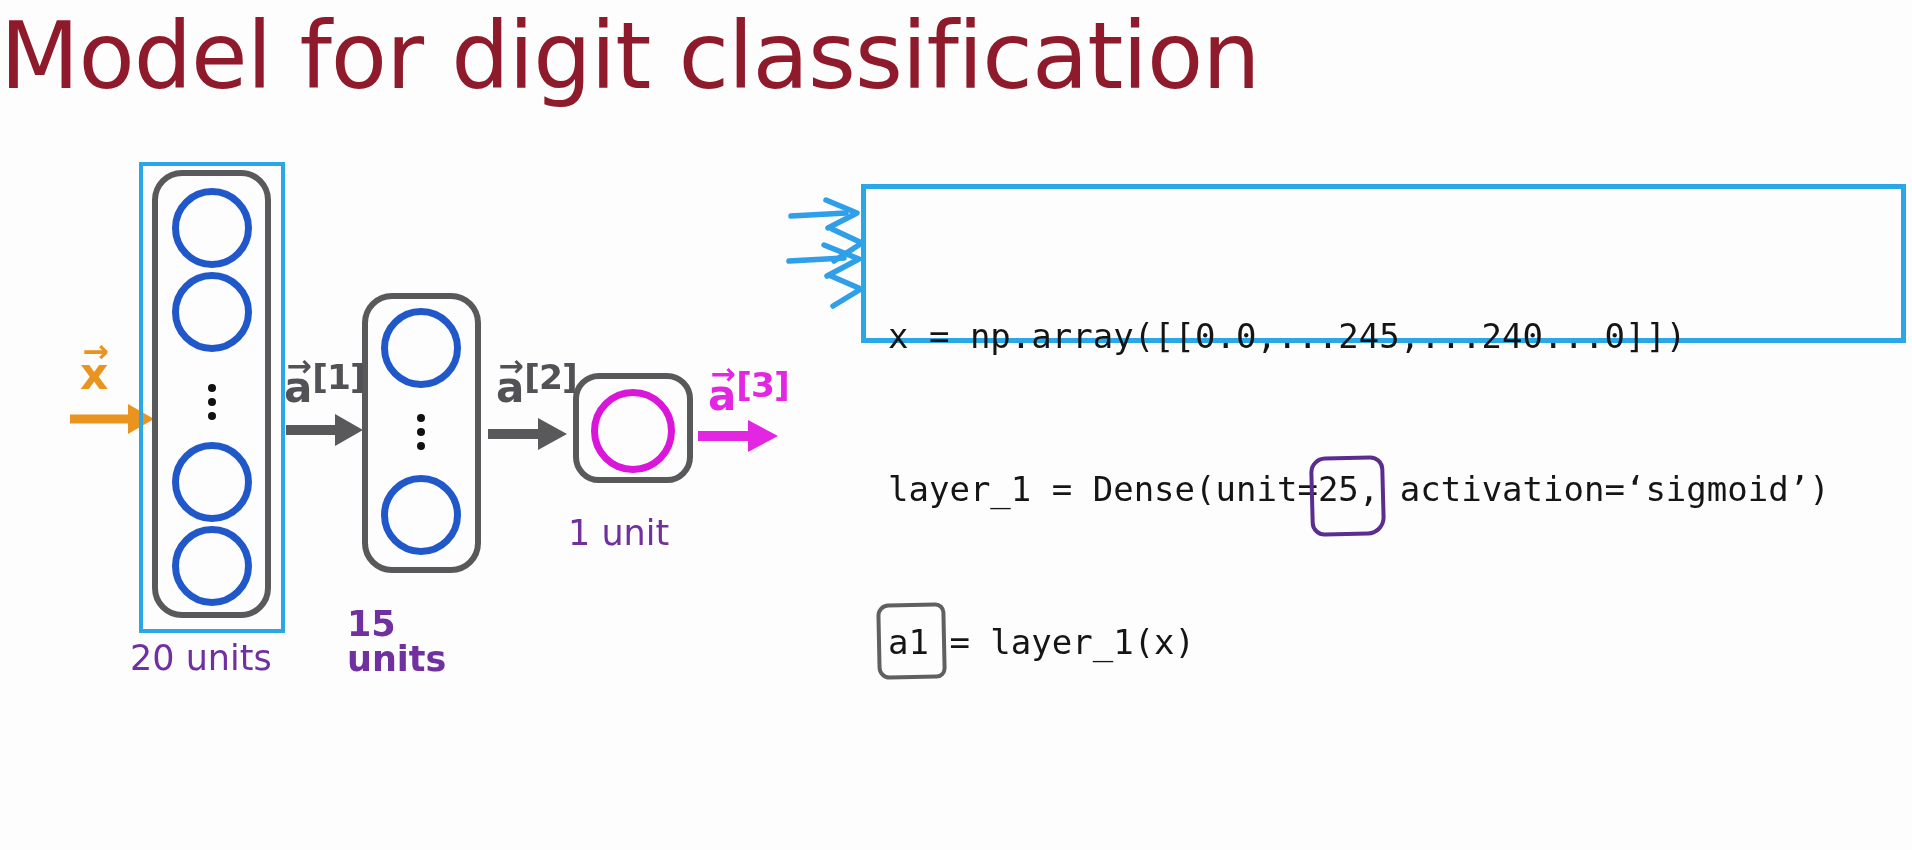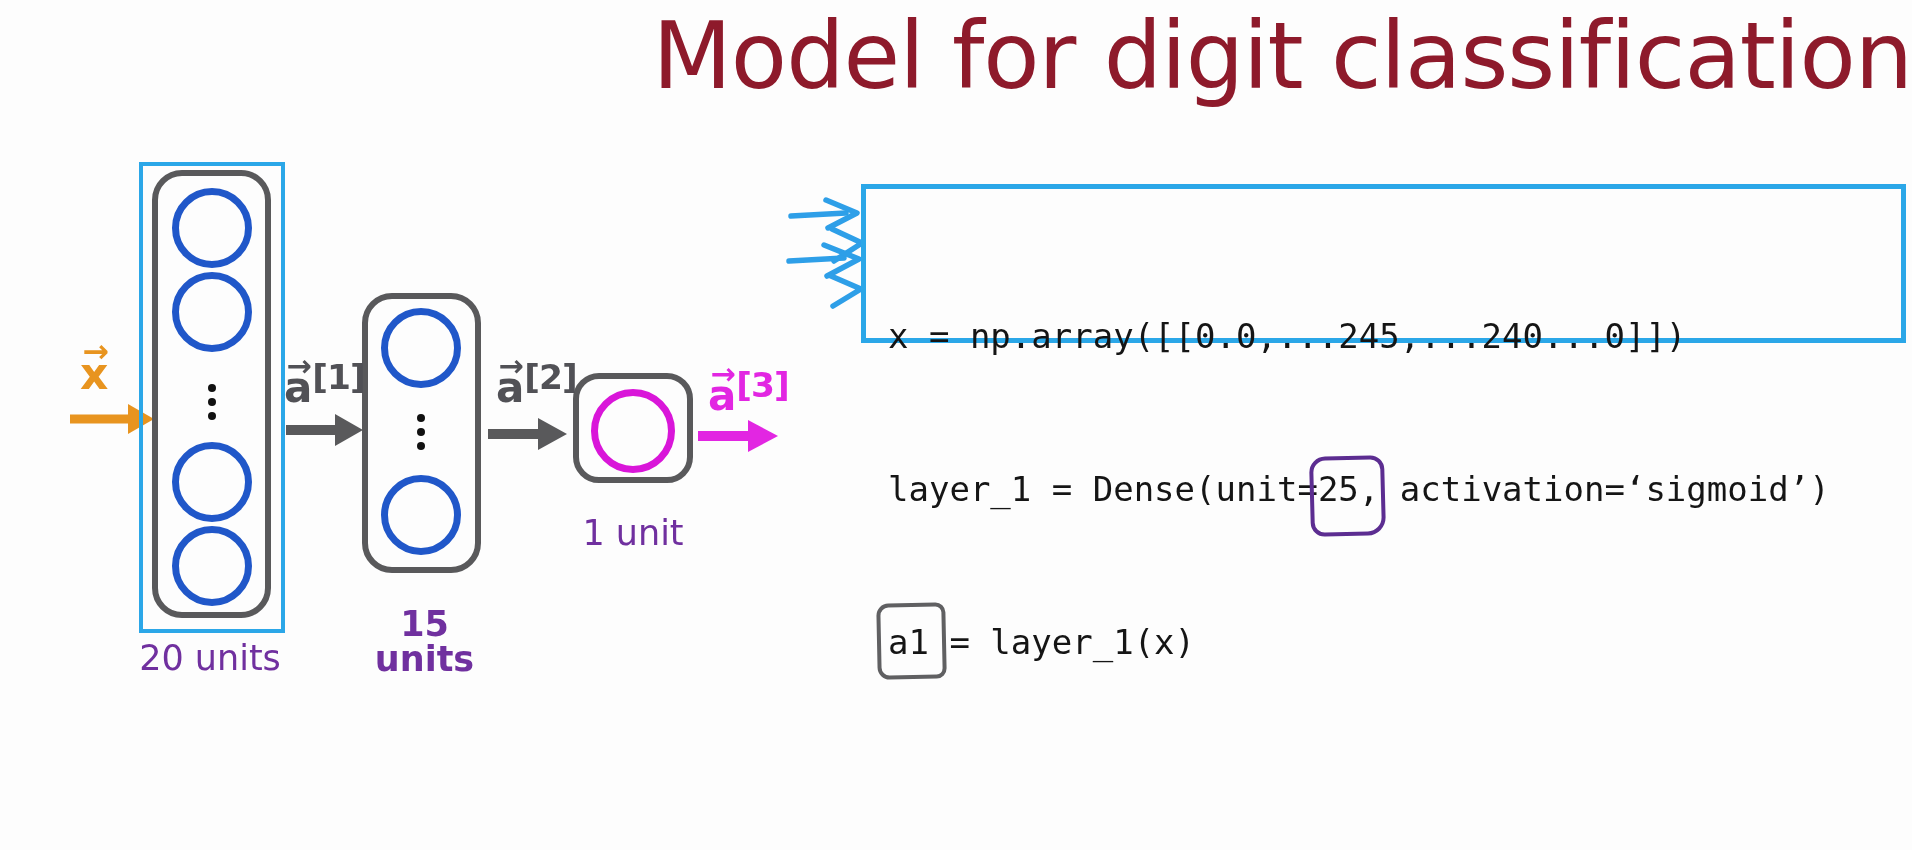--- a/index.html
+++ b/index.html
@@ -3,21 +3,21 @@
 <meta charset="utf-8">
 <style>
   html,body{margin:0;padding:0;background:#ffffff;}
   .stage{
     position:relative;width:1912px;height:850px;background:#fdfdfd;overflow:hidden;
     font-family:"DejaVu Sans","Liberation Sans",sans-serif;
   }
   
   .title{
     position:absolute;top:6px;left:0;width:100%;margin:0;
-    text-align:right;font-size:92px;font-weight:normal;line-height:1.1;
+    text-align:left;font-size:92px;font-weight:normal;line-height:1.1;
     color:#8e1a2b;letter-spacing:-1px;
   }
   
   .overlay{position:absolute;left:0;top:0;width:1912px;height:850px;pointer-events:none;}
   
   .sel-box{
     position:absolute;left:139px;top:162px;width:146px;height:471px;
     border:4px solid #2ba7e8;box-sizing:border-box;background:transparent;
   }
   .layer-rect{
@@ -39,21 +39,21 @@
     position:absolute;top:-0.52em;left:0.08em;font-size:0.72em;font-weight:bold;line-height:1;
   }
   .math-label{position:absolute;font-weight:bold;line-height:1;white-space:nowrap;}
   .x-label{left:80px;top:352px;font-size:44px;color:#e8941f;}
   .a-label{font-size:42px;color:#515156;}
   .a1-pos{left:284px;top:360px;}
   .a2-pos{left:496px;top:360px;}
   .a3-pos{left:708px;top:368px;color:#e226e2;}
   .sup{font-size:0.82em;vertical-align:0.38em;letter-spacing:-1px;}
   .units-label{
-    position:absolute;font-size:35px;color:#70309f;text-align:center;line-height:1;
+    position:absolute;font-size:35px;color:#70309f;line-height:1;
   }
   .u1{left:130px;top:641px;width:160px;}
   .u2{left:347px;top:607px;width:155px;font-weight:bold;}
   .u3{left:568px;top:516px;width:130px;}
   
   .code-box{
     position:absolute;left:861px;top:184px;width:1045px;height:159px;
     border:5px solid #2ba7e8;box-sizing:border-box;
     padding:20px 0 0 22px;overflow:visible;
     font-family:"DejaVu Sans Mono","Liberation Mono",monospace;

